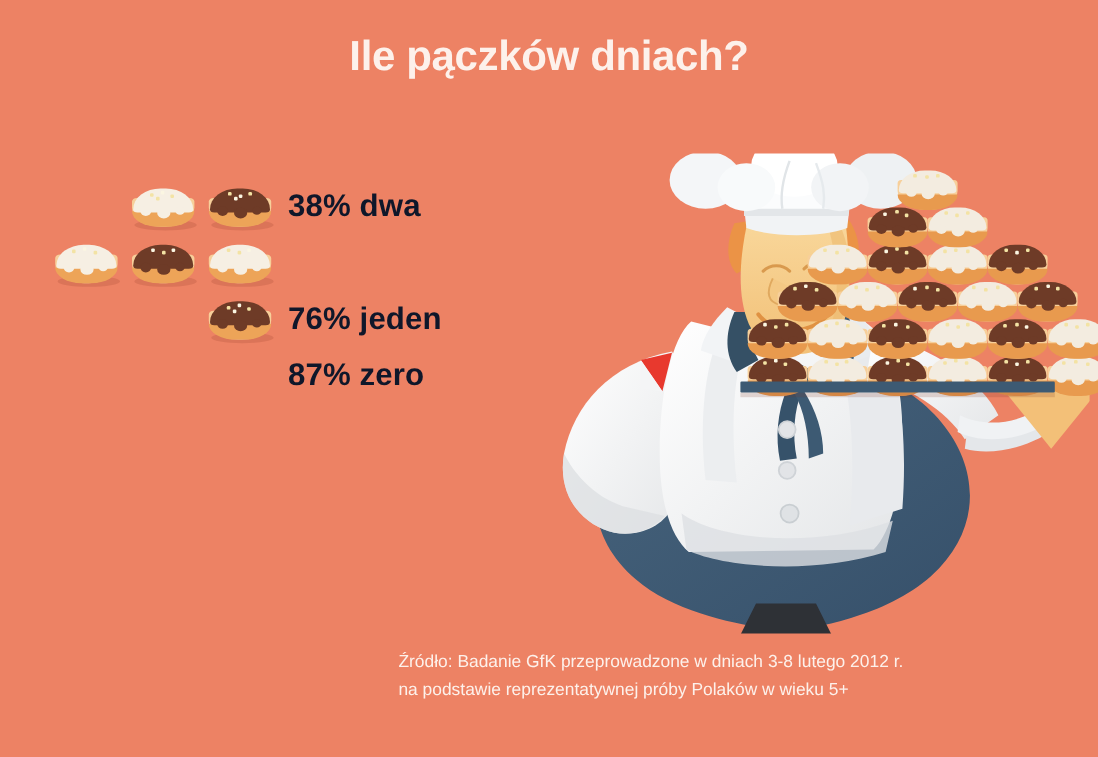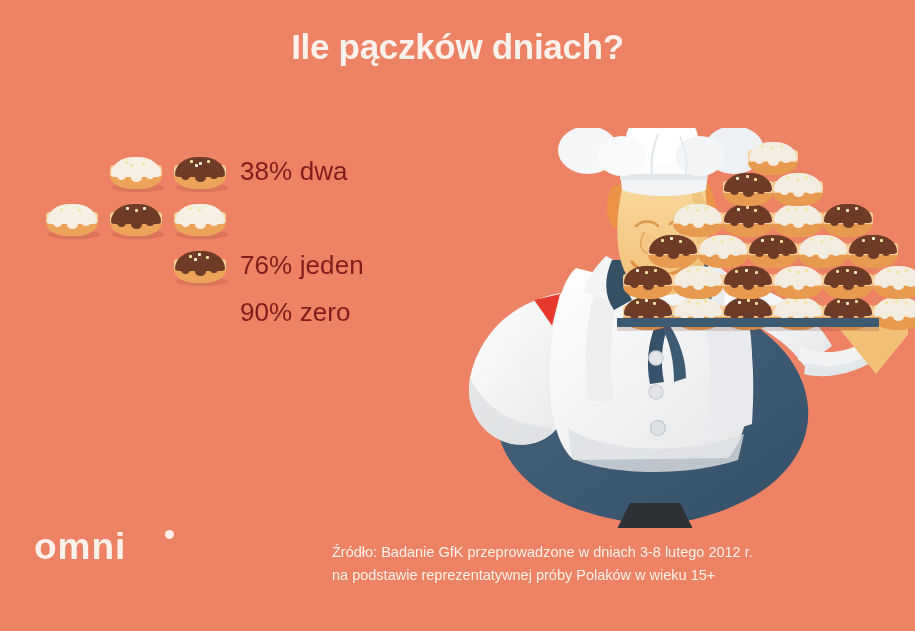--- a/index.html
+++ b/index.html
@@ -50,25 +50,26 @@
   .legend-icons {
     width: 236px;
     height: 44px;
     display: flex;
     justify-content: flex-end;
     align-items: flex-end;
     padding-right: 4px;
     box-sizing: border-box;
   }
   .legend-label {
-    color: #7f1d1d;
+    color: #0f172a;
     font-size: 26px;
     white-space: nowrap;
     padding-left: 4px;
     letter-spacing: 0.1px;
+    font-weight: bold;
   }
 
   
   .donut {
     position: relative;
     width: 58px;
     height: 38px;
     margin: 0 3px;
     flex: 0 0 auto;
   }
@@ -748,30 +749,26 @@
           <div class="sprinkle pale" style="left:27px;top:3px;"></div>
           <div class="sprinkle" style="left:35px;top:6px;"></div>
           <div class="sprinkle pale" style="left:23px;top:8px;"></div>
         </div>
       </div>
       <div class="legend-label">76% jeden</div>
     </div>
 
     <div class="legend-row">
       <div class="legend-icons"></div>
-      <div class="legend-label">90% zero</div>
+      <div class="legend-label">87% zero</div>
     </div>
 
   </div>
 
   <div id="source">
     <div>Źródło: Badanie GfK przeprowadzone w dniach 3-8 lutego 2012 r.</div>
-    <div>na podstawie reprezentatywnej próby Polaków w wieku 15+</div>
+    <div>na podstawie reprezentatywnej próby Polaków w wieku 5+</div>
   </div>
 
   <div id="logo">
-    <div id="logo-omni">
-      <span>omni</span>
-      <span id="logo-dot"></span>
-    </div>
   </div>
 
 </div>
 
 </body></html>

